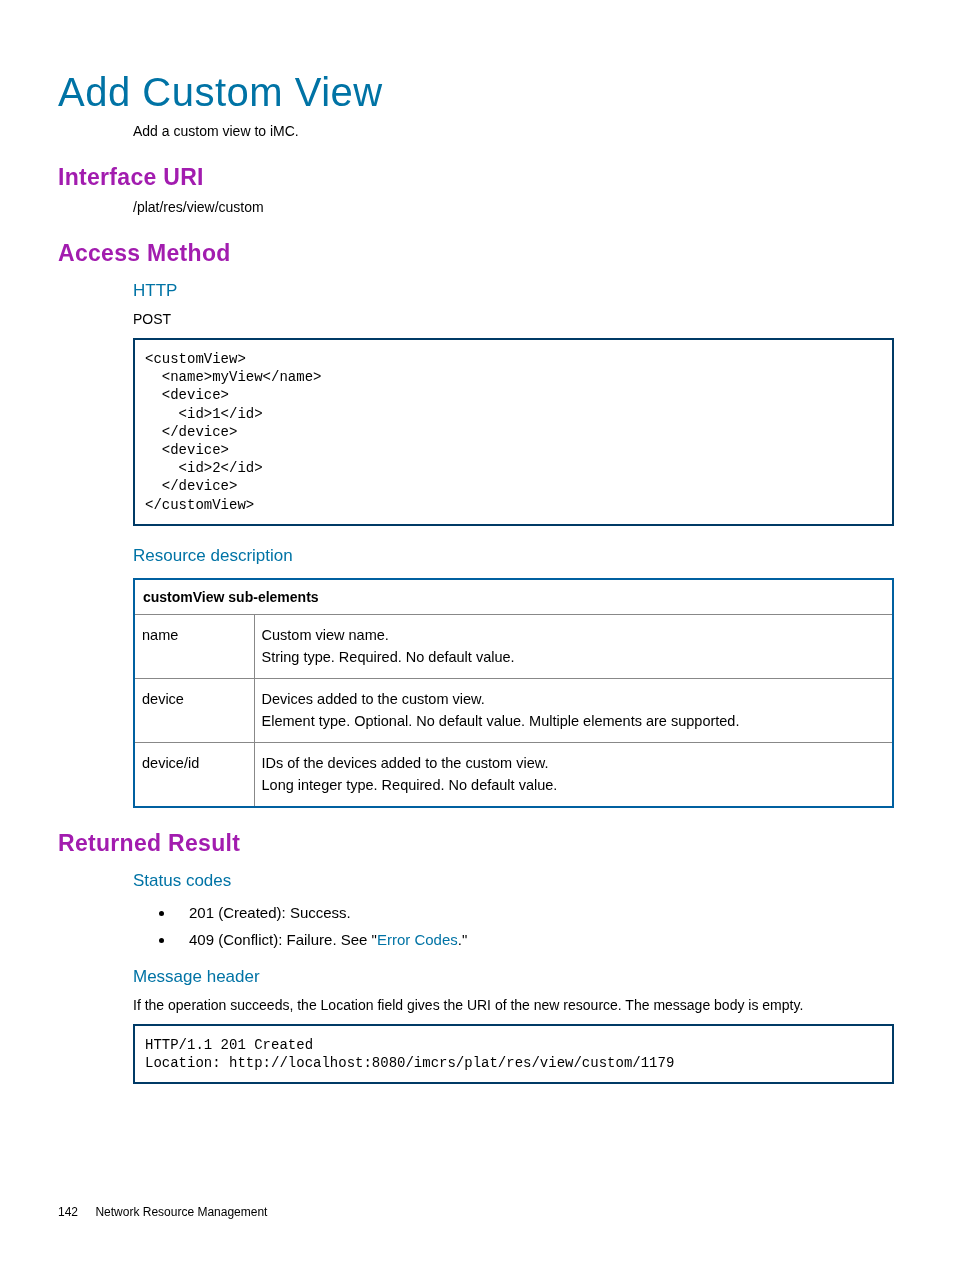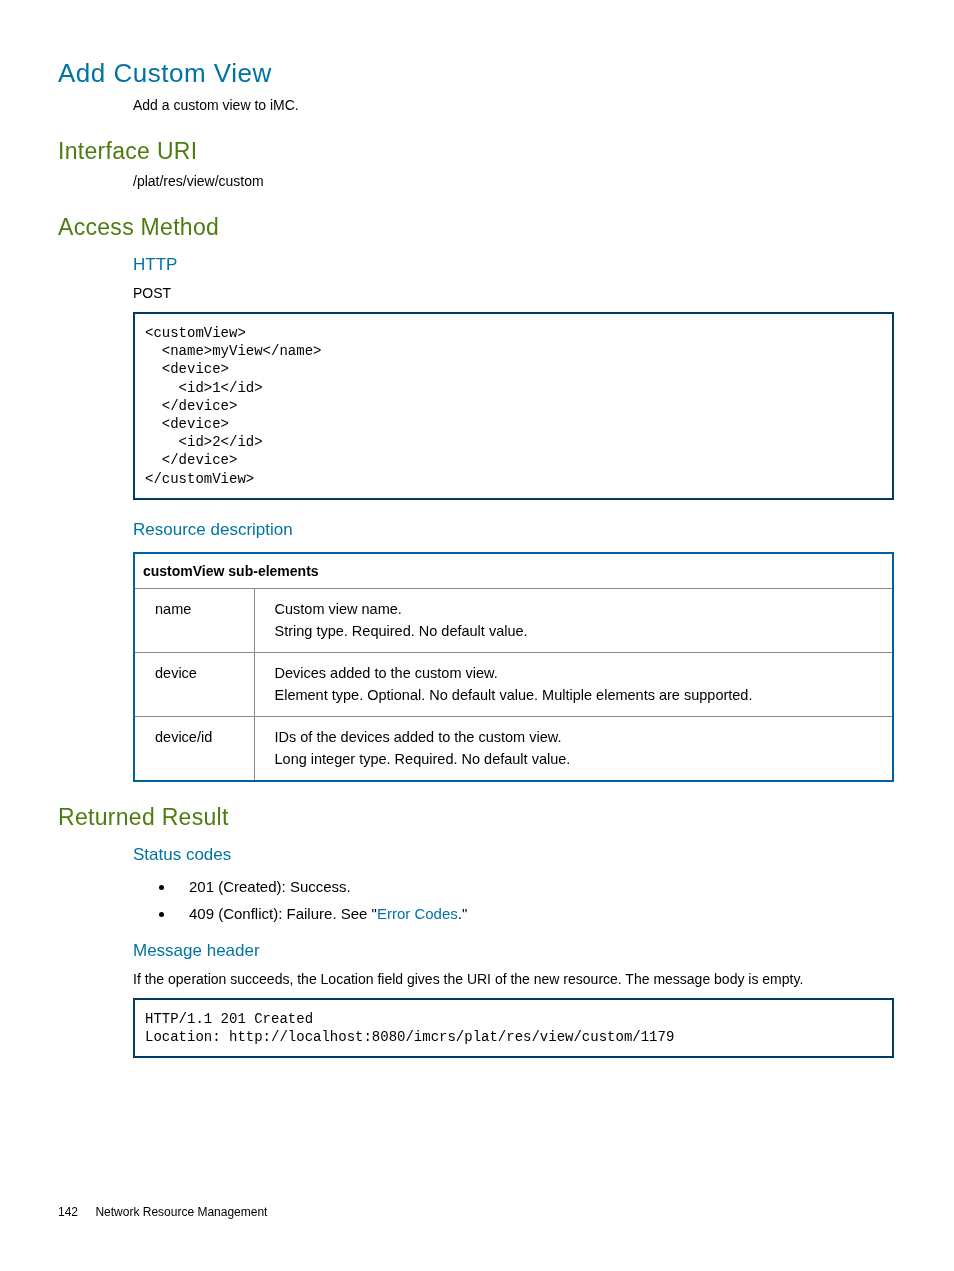--- a/index.html
+++ b/index.html
@@ -11,29 +11,29 @@
     position: relative;
     color: #000;
     background: #fff;
     font-size: 15px;
   }
   .page {
     padding: 58px 60px 0 58px;
   }
   h1.main-title {
     font-weight: 300;
-    font-size: 26px;
+    font-size: 40px;
     color: #0073a5;
-    margin: 0 0 6px 0;
+    margin: 12px 0 6px 0;
     letter-spacing: 0.5px;
   }
   h2.section-title {
-    font-weight: 400;
+    font-weight: 700;
     font-size: 23px;
-    color: #4d7c0f;
+    color: #a21caf;
     margin: 22px 0 6px 0;
     letter-spacing: 0.3px;
   }
   h3.sub-title {
     font-weight: 400;
     font-size: 17px;
     color: #0073a5;
     margin: 14px 0 8px 0;
   }
   .indent {
@@ -71,21 +71,21 @@
     padding: 9px 8px;
     border-top: 2px solid #0060a0;
     border-bottom: 1px solid #888;
     border-left: 1px solid #888;
     border-right: 1px solid #888;
   }
   table.elem-table th:first-child { border-left: 2px solid #0060a0; }
   table.elem-table th:last-child { border-right: 2px solid #0060a0; }
   table.elem-table td {
     font-size: 14.5px;
-    padding: 9px 20px;
+    padding: 9px 7px;
     border: 1px solid #888;
     vertical-align: top;
     line-height: 1.55;
   }
   table.elem-table td:first-child { border-left: 2px solid #0060a0; }
   table.elem-table td:last-child { border-right: 2px solid #0060a0; }
   table.elem-table tr:last-child td { border-bottom: 2px solid #0060a0; }
   .col-name { width: 120px; }
   ul.bullets {
     list-style: disc;

